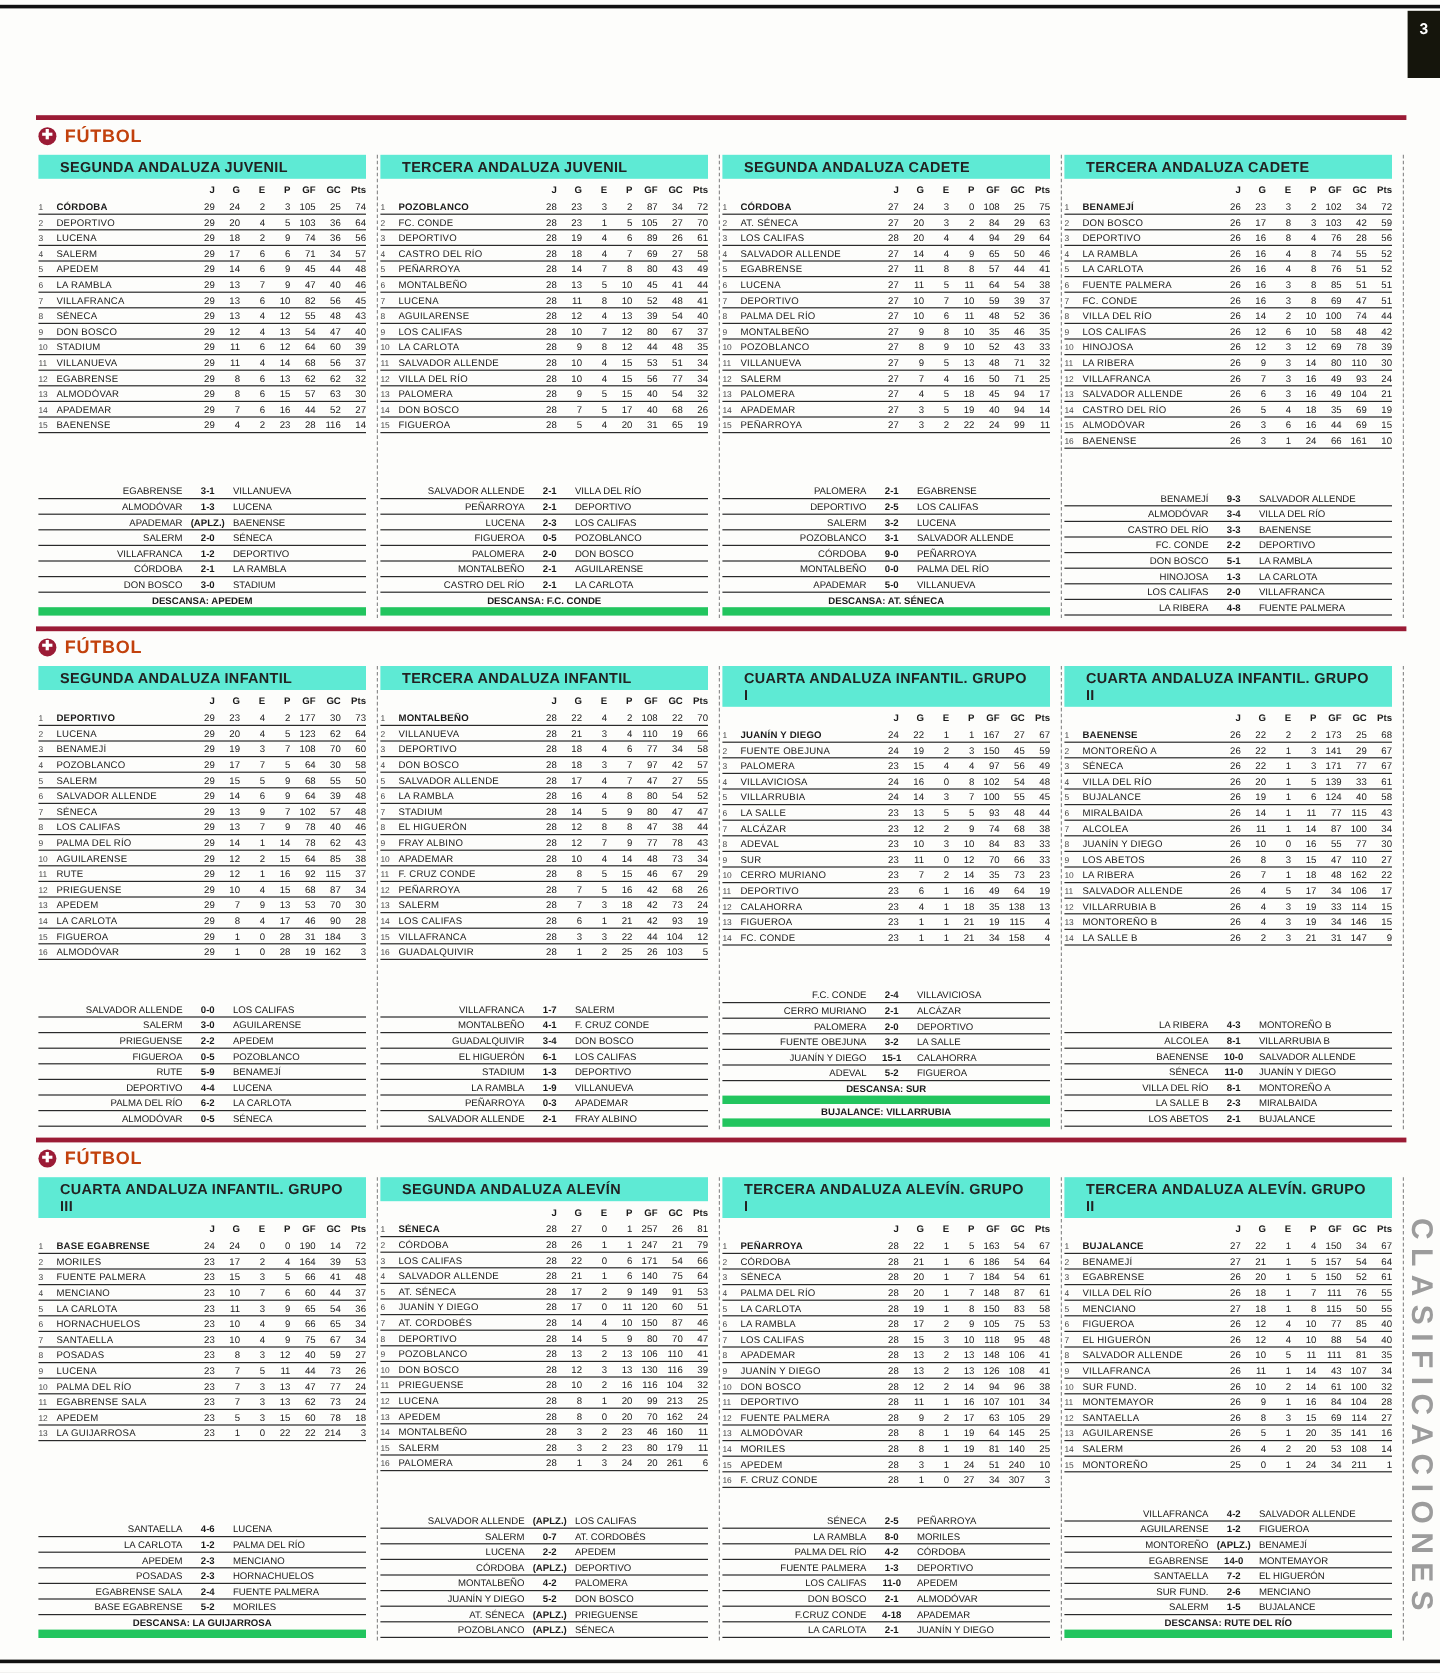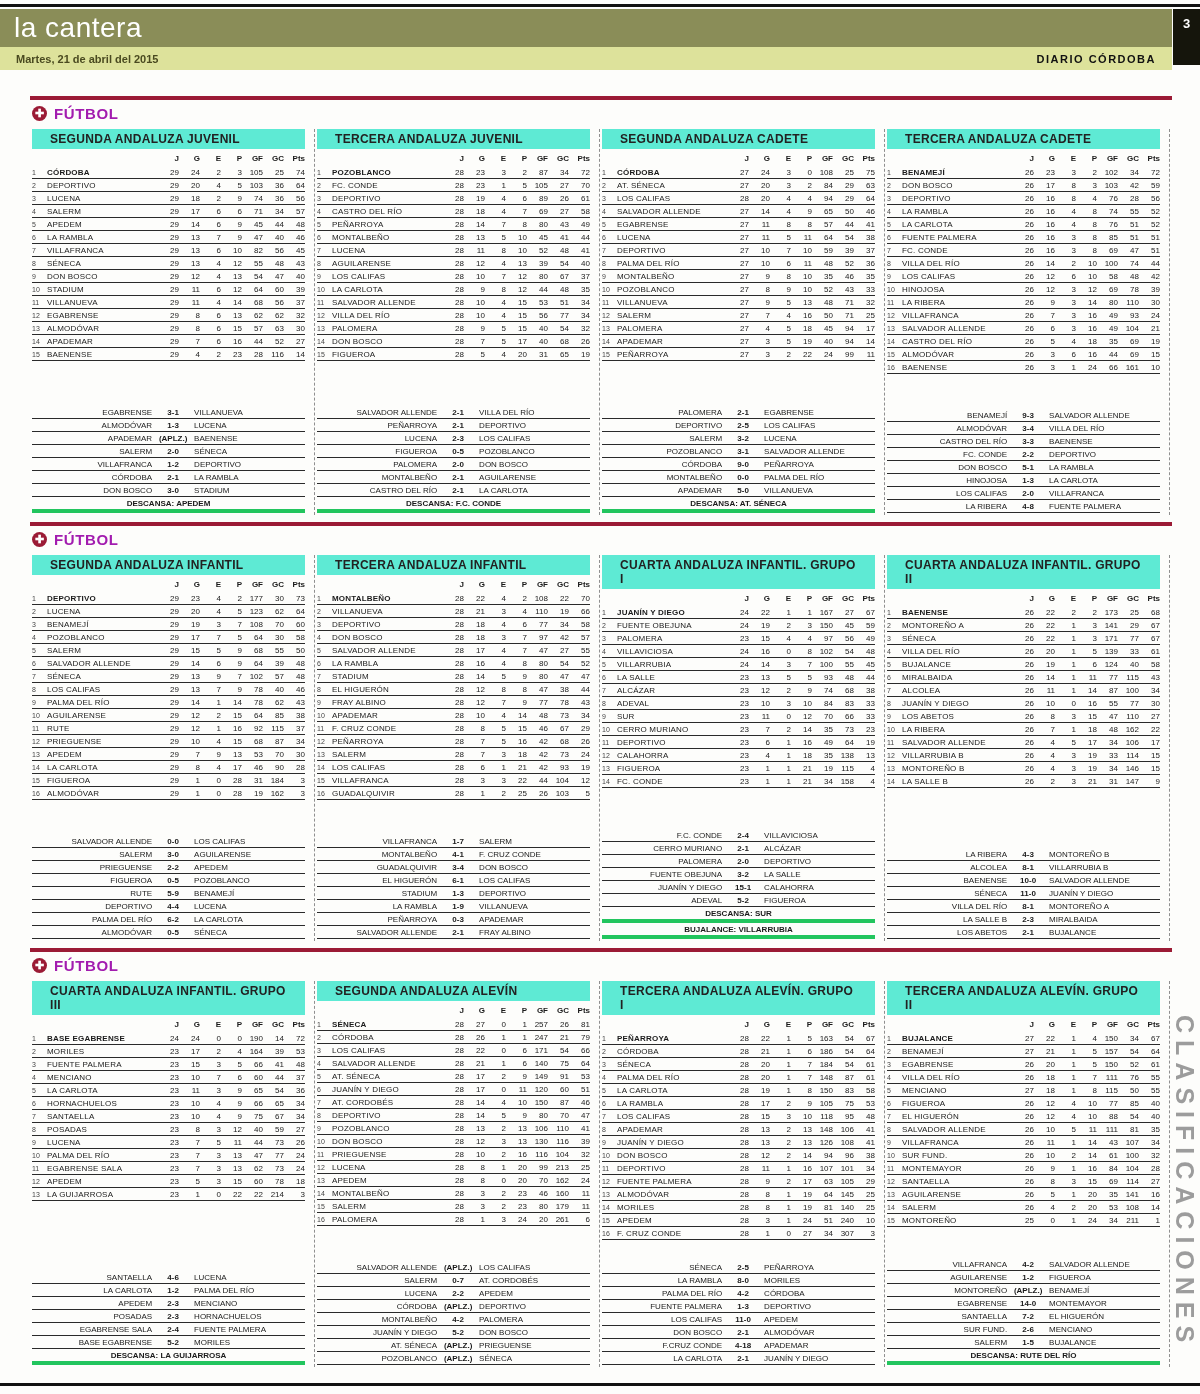--- a/index.html
+++ b/index.html
@@ -15,56 +15,47 @@
   .date{font-size:11px;font-weight:bold;color:#4a4a20;}
   .brand{font-size:11px;font-weight:bold;color:#111;letter-spacing:1.5px;}
   .pagenum-box{position:absolute;top:9px;right:0;width:27px;height:56px;background:#15150c;
                color:#fff;font-size:13px;font-weight:bold;text-align:center;padding-top:7px;box-sizing:border-box;}
   .content{position:absolute;top:96px;left:30px;width:1142px;}
   .section{margin-bottom:7px;}
   .section-rule{height:4px;background:#9b1b35;margin-bottom:5px;}
   .futbol-head{display:flex;align-items:center;gap:7px;margin:3px 0 7px 2px;}
   .futbol-icon{width:15px;height:15px;border-radius:50%;background:#9b1b35;color:#fff;
                font-size:11px;line-height:15px;text-align:center;font-weight:bold;flex:0 0 15px;}
-  .futbol-label{font-size:15px;font-weight:bold;letter-spacing:.6px;color:#a21caf;}
+  .futbol-label{font-size:15px;font-weight:bold;letter-spacing:.6px;color:#c2410c;}
   .cols{display:flex;height:386px;}
   .col{flex:0 0 285px;box-sizing:border-box;padding:0 9px 2px 2px;border-right:1px dashed #8f8f8f;
        display:flex;flex-direction:column;justify-content:space-between;}
   .card-title{background:#5eead4;font-size:12px;font-weight:bold;padding:3px 18px;letter-spacing:.3px;color:#222;}
   .stats-head{display:flex;justify-content:flex-end;font-size:8px;font-weight:bold;padding:5px 0 3px;}
   .hcell{width:21px;text-align:right;}
   .srow{display:flex;font-size:8px;border-bottom:1px solid #2a2a2a;padding:2px 0 1px;align-items:baseline;}
   .srow.first .team{font-weight:bold;}
   .pos{width:15px;font-size:7px;color:#444;}
   .team{flex:1;letter-spacing:.2px;white-space:nowrap;overflow:hidden;}
   .ncell{width:21px;text-align:right;}
   .results{font-size:8px;margin-top:6px;}
   .rrow{display:flex;border-bottom:1px solid #2a2a2a;padding:2px 0 1px;}
   .rhome{flex:0 0 44%;text-align:right;padding-right:5px;white-space:nowrap;}
   .rscore{flex:0 0 32px;text-align:center;font-weight:bold;}
   .raway{flex:1;padding-left:5px;white-space:nowrap;}
-  .drow{text-align:center;font-weight:bold;border-bottom:4px solid #22c55e;padding:2px 0 1px;}
+  .drow{text-align:center;font-weight:bold;border-bottom:7px solid #22c55e;padding:2px 0 1px;}
   .side-label{position:absolute;right:1px;top:1015px;writing-mode:vertical-rl;font-size:25px;
               font-weight:bold;color:#9c9c9c;letter-spacing:7px;}
 </style>
 </head>
 <body>
 
 <div class="page">
   <div class="topline"></div>
 
-  <div class="masthead">
-    <div class="band-olive">
-      <span class="title">la cantera</span>
-    </div>
-    <div class="band-date">
-      <span class="date">Martes, 21 de abril del 2015</span>
-      <span class="brand">DIARIO CÓRDOBA</span>
-    </div>
-  </div>
   <div class="pagenum-box">3</div>
 
   <div class="content" id="sections">
   <div class="section">
     <div class="section-rule"></div>
     <div class="futbol-head">
       <span class="futbol-icon">✚</span>
       <span class="futbol-label">FÚTBOL</span>
     </div>
     <div class="cols">

